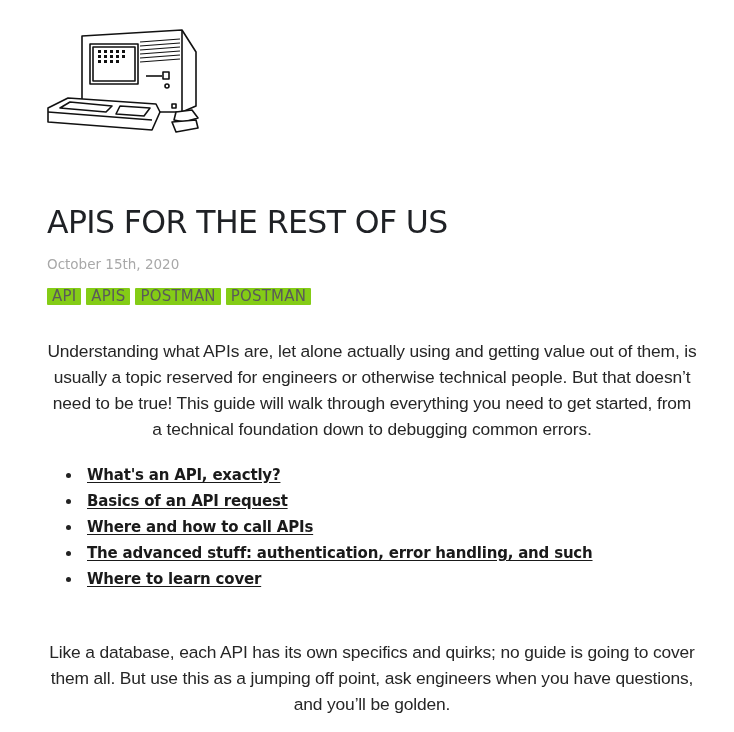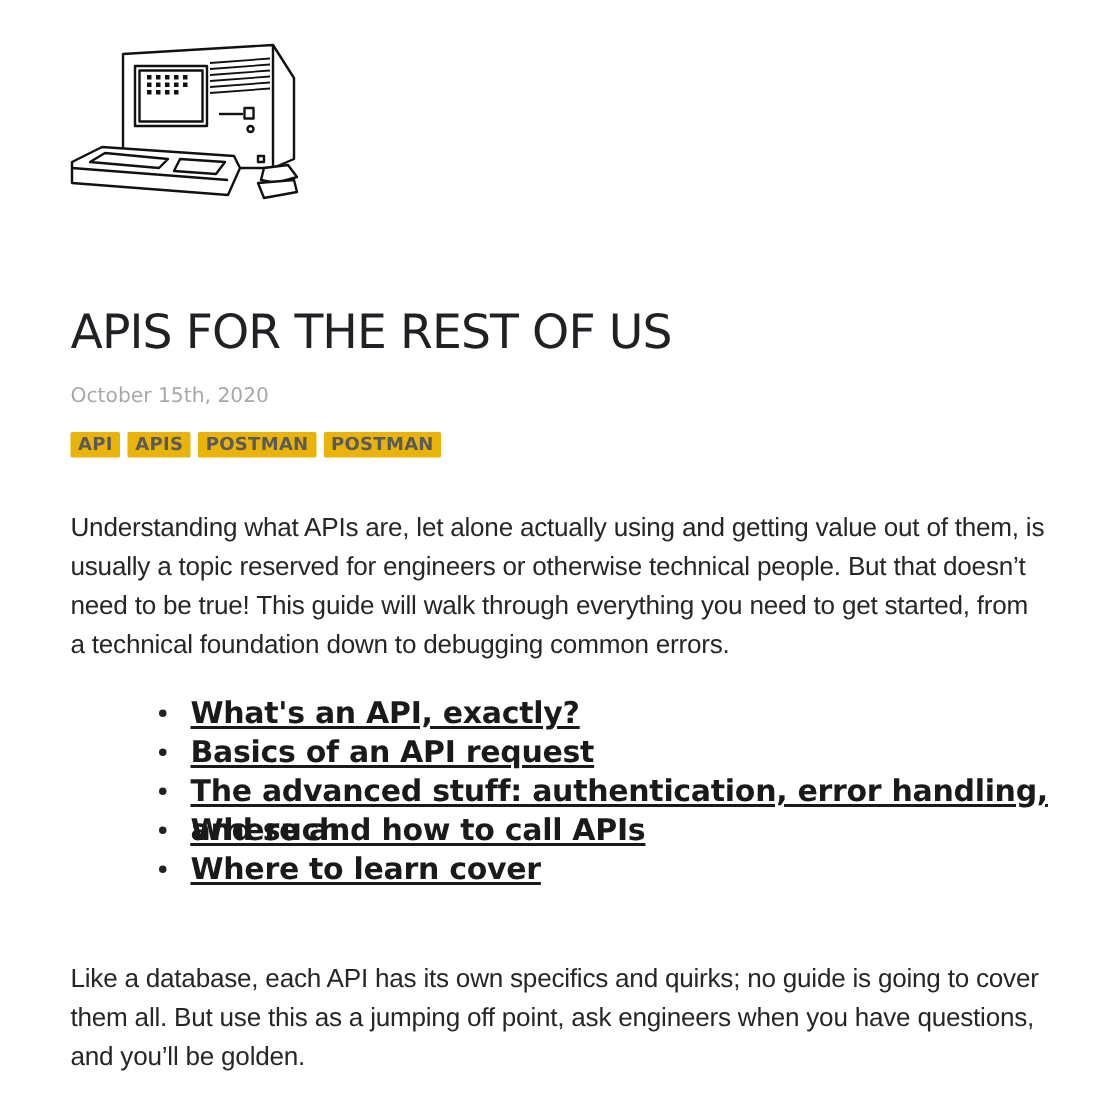--- a/index.html
+++ b/index.html
@@ -20,42 +20,42 @@
     }
     .date {
       position: absolute; left: 47px; top: 254px;
       font-family: "DejaVu Sans", sans-serif;
       font-size: 13.5px; color: #a8a8a8; line-height: 20px;
     }
     .tags {
       position: absolute; left: 47px; top: 288px; display: flex; gap: 5px;
     }
     .tag {
-      background: #eab308; color: #5a5a5a;
+      background: #84cc16; color: #5a5a5a;
       font-family: "DejaVu Sans", sans-serif;
-      font-weight: bold; font-size: 12px; letter-spacing: 0.2px;
+      font-weight: normal; font-size: 15px; letter-spacing: 0.2px;
       padding: 2px 5px; line-height: 13px; border-radius: 1px;
     }
     .para {
       position: absolute; left: 47px; width: 650px; margin: 0;
       font-family: "Liberation Sans", sans-serif;
       font-size: 17.4px; line-height: 26px; color: #262626;
       letter-spacing: -0.15px;
+      text-align: center;
     }
     .p1 { top: 338px; }
     .p2 { top: 639px; }
     .toc {
       position: absolute; left: 47px; top: 462px; margin: 0; padding: 0 0 0 40px;
       list-style: none;
     }
     .toc li {
       position: relative; height: 26px; line-height: 26px;
       font-family: "DejaVu Sans", sans-serif;
-      font-size: 20px;
-      margin-left: 40px;
+      font-size: 15px;
     }
     .toc li .bullet {
       position: absolute; left: -21px; top: 11px; width: 5px; height: 5px;
       border-radius: 50%; background: #222;
     }
     .toc a {
       color: #1a1a1a; text-decoration: underline; text-underline-offset: 2px;
       font-weight: 600; letter-spacing: -0.2px;
     }
   </style>
@@ -122,18 +122,18 @@
   <span class="tag">APIS</span>
   <span class="tag">POSTMAN</span>
   <span class="tag">POSTMAN</span>
 </div>
 
 <p class="para p1">Understanding what APIs are, let alone actually using and getting value out of them, is usually a topic reserved for engineers or otherwise technical people. But that doesn’t need to be true! This guide will walk through everything you need to get started, from a technical foundation down to debugging common errors.</p>
 
 <ul class="toc">
   <li><span class="bullet"></span><a href="#">What's an API, exactly?</a></li>
   <li><span class="bullet"></span><a href="#">Basics of an API request</a></li>
+  <li><span class="bullet"></span><a href="#">Where and how to call APIs</a></li>
   <li><span class="bullet"></span><a href="#">The advanced stuff: authentication, error handling, and such</a></li>
-  <li><span class="bullet"></span><a href="#">Where and how to call APIs</a></li>
   <li><span class="bullet"></span><a href="#">Where to learn cover</a></li>
 </ul>
 
 <p class="para p2">Like a database, each API has its own specifics and quirks; no guide is going to cover them all. But use this as a jumping off point, ask engineers when you have questions, and you’ll be golden.</p>
 
 </body></html>

